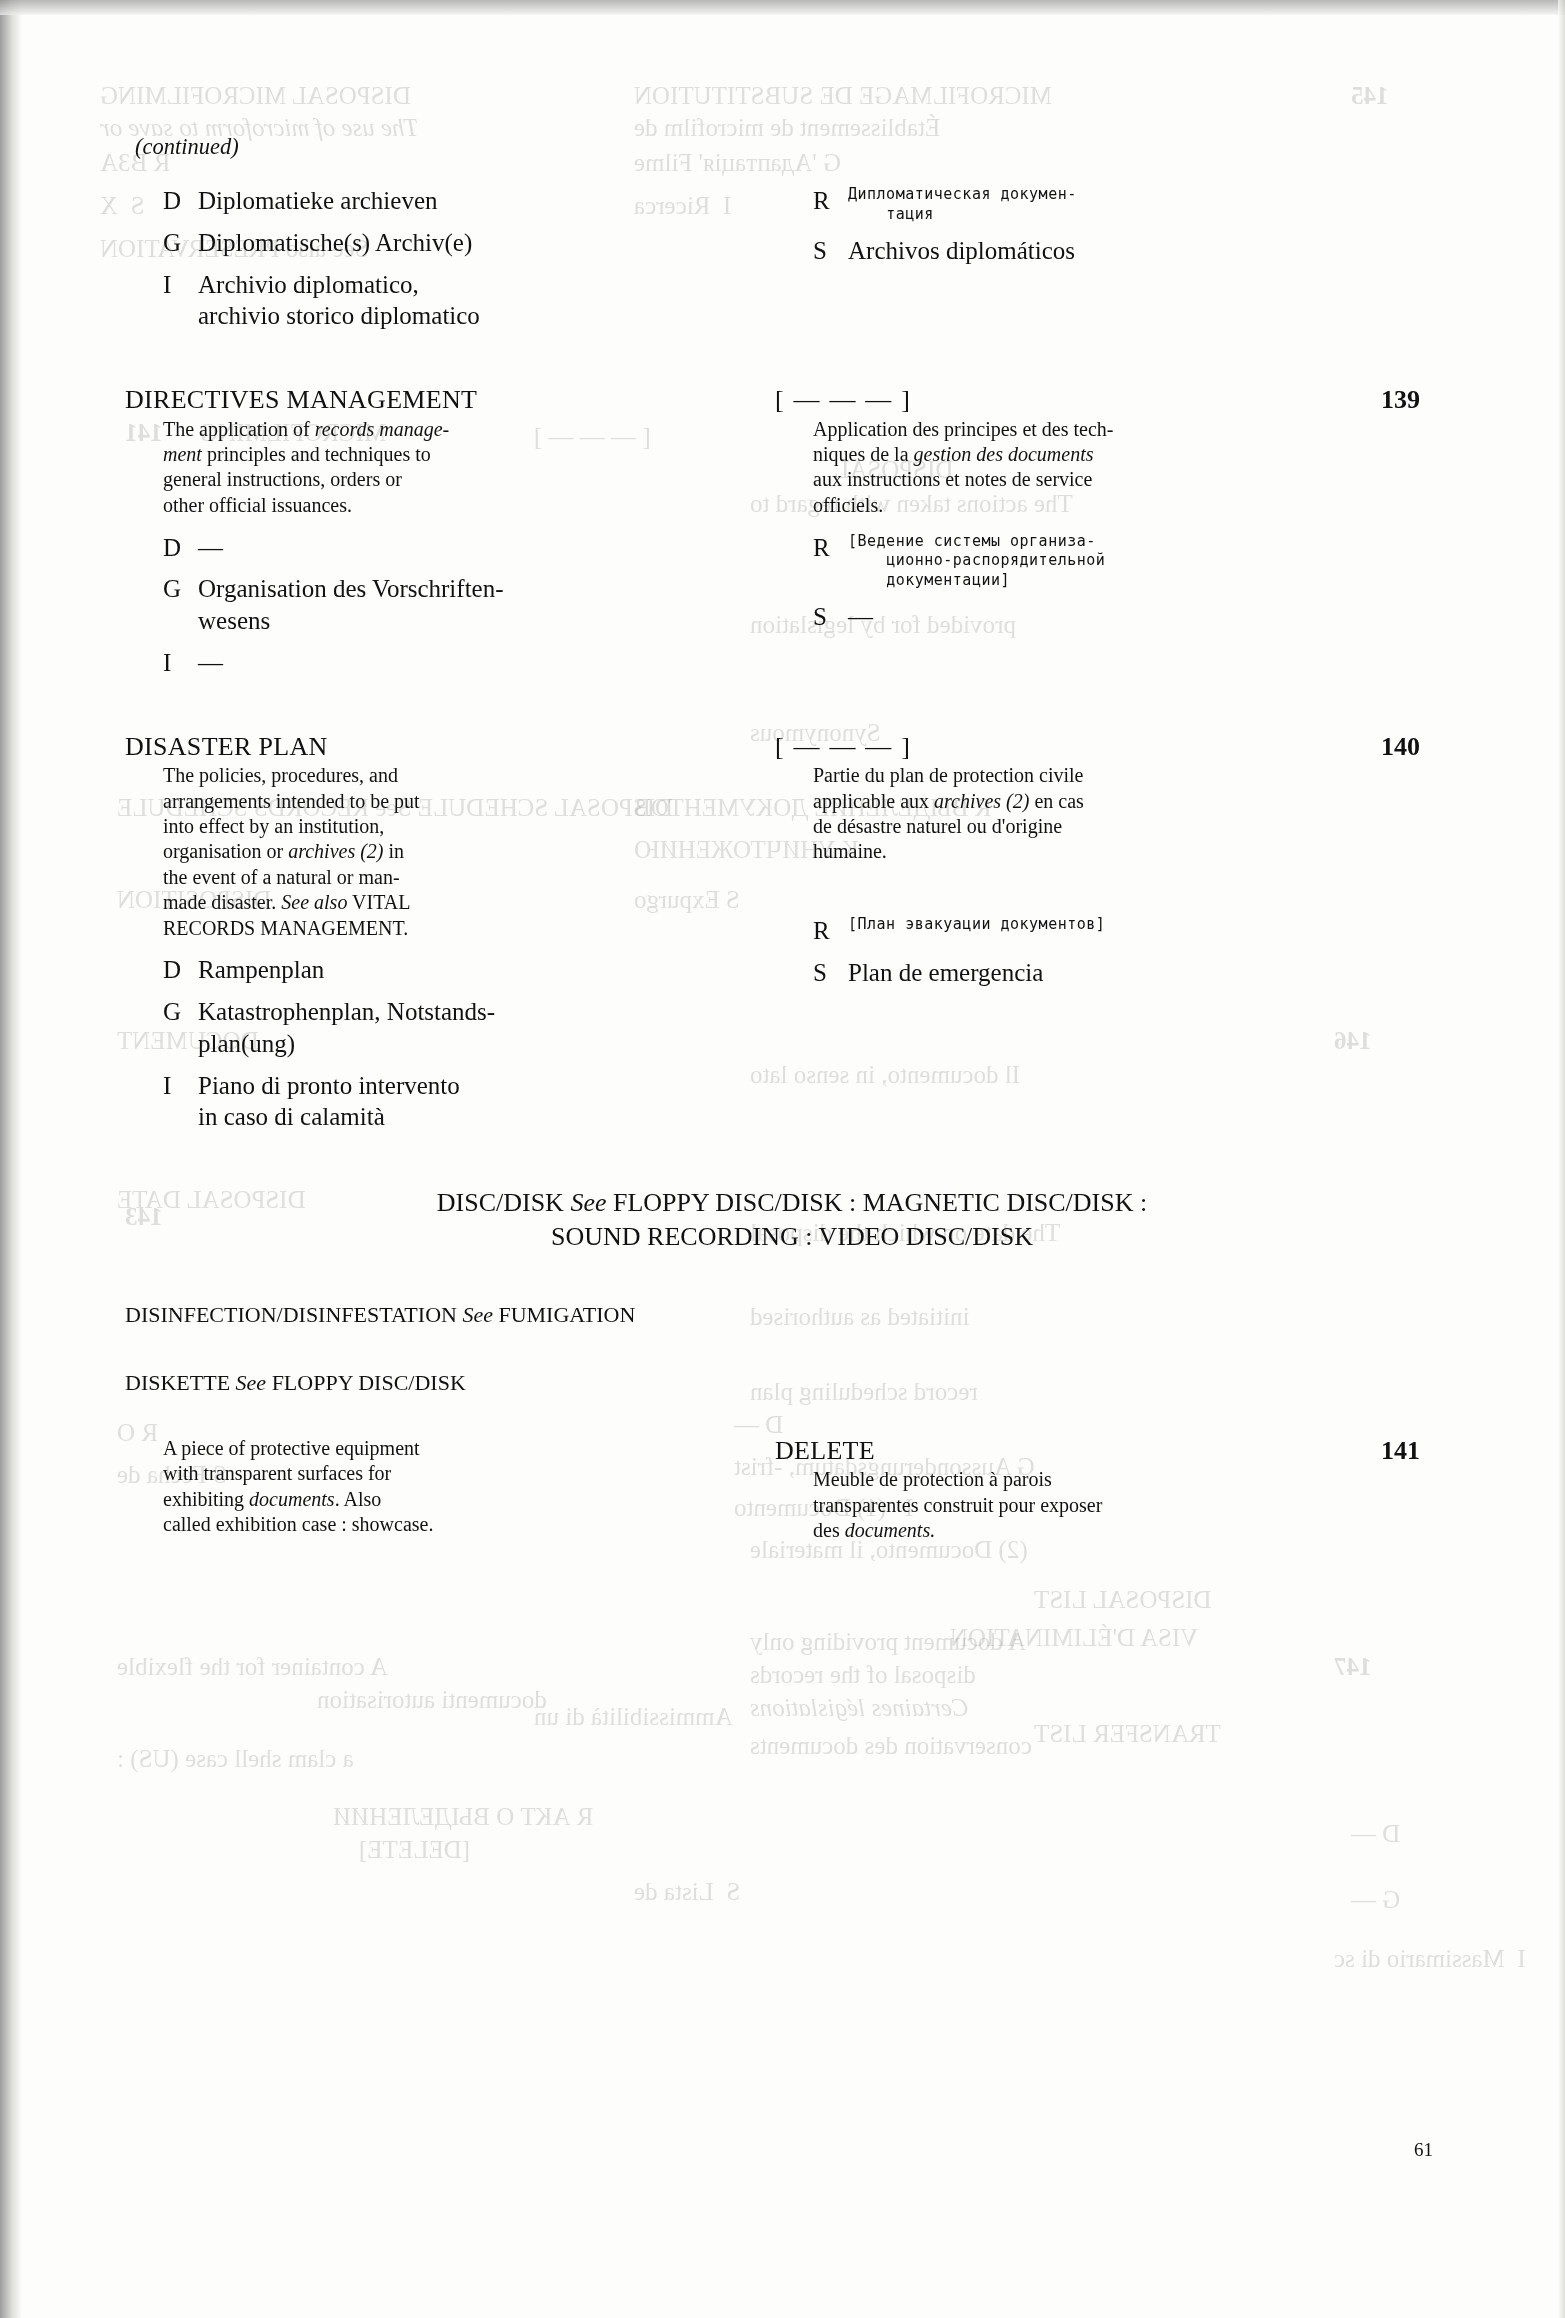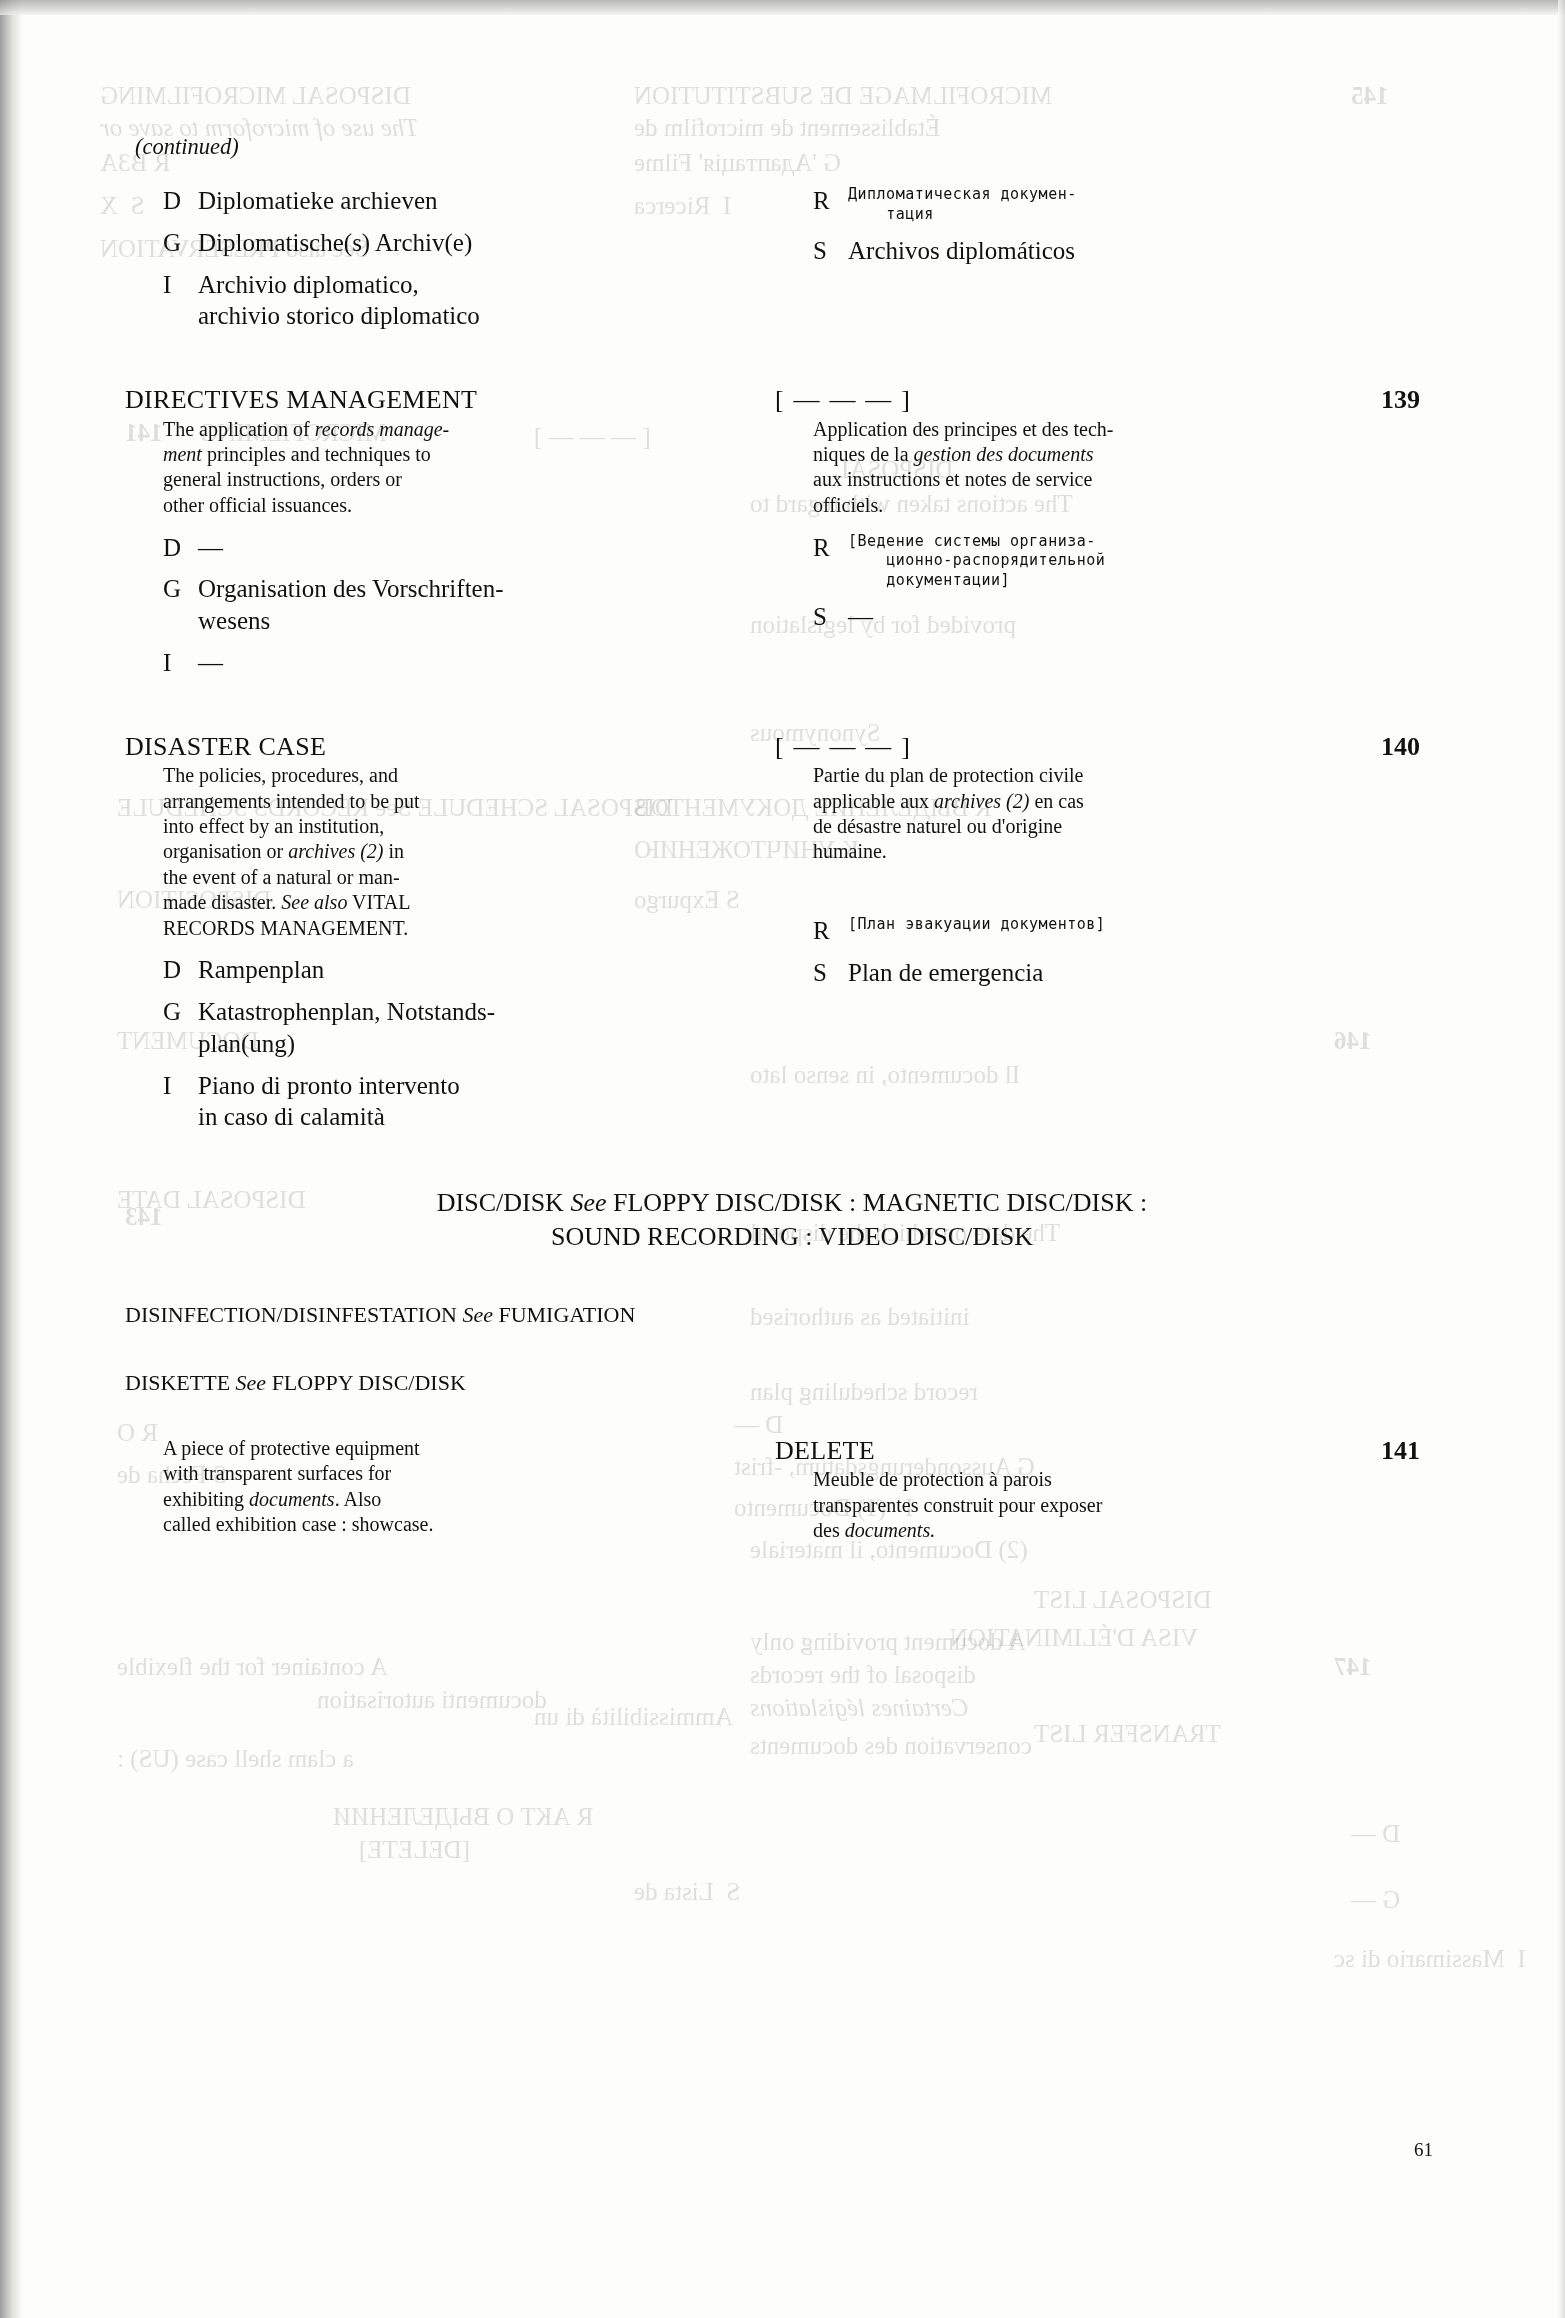--- a/index.html
+++ b/index.html
@@ -288,21 +288,21 @@
           <div class="lang">
             <span class="code">S</span>
             <span class="val dash">—</span>
           </div>
         </div>
       </div>
     </div>
 
     <div class="row block">
       <div class="col-left">
-        <div class="term">DISASTER CASE</div>
+        <div class="term">DISASTER PLAN</div>
         <div class="def">The policies, procedures, and<br>arrangements intended to be put<br>into effect by an institution,<br>organisation or <i>archives (2)</i> in<br>the event of a natural or man-<br>made disaster. <i>See also</i> VITAL<br>RECORDS MANAGEMENT.</div>
         <div class="lang-list">
           <div class="lang">
             <span class="code">D</span>
             <span class="val">Rampenplan</span>
           </div>
           <div class="lang">
             <span class="code">G</span>
             <span class="val">Katastrophenplan, Notstands-
 plan(ung)</span>

